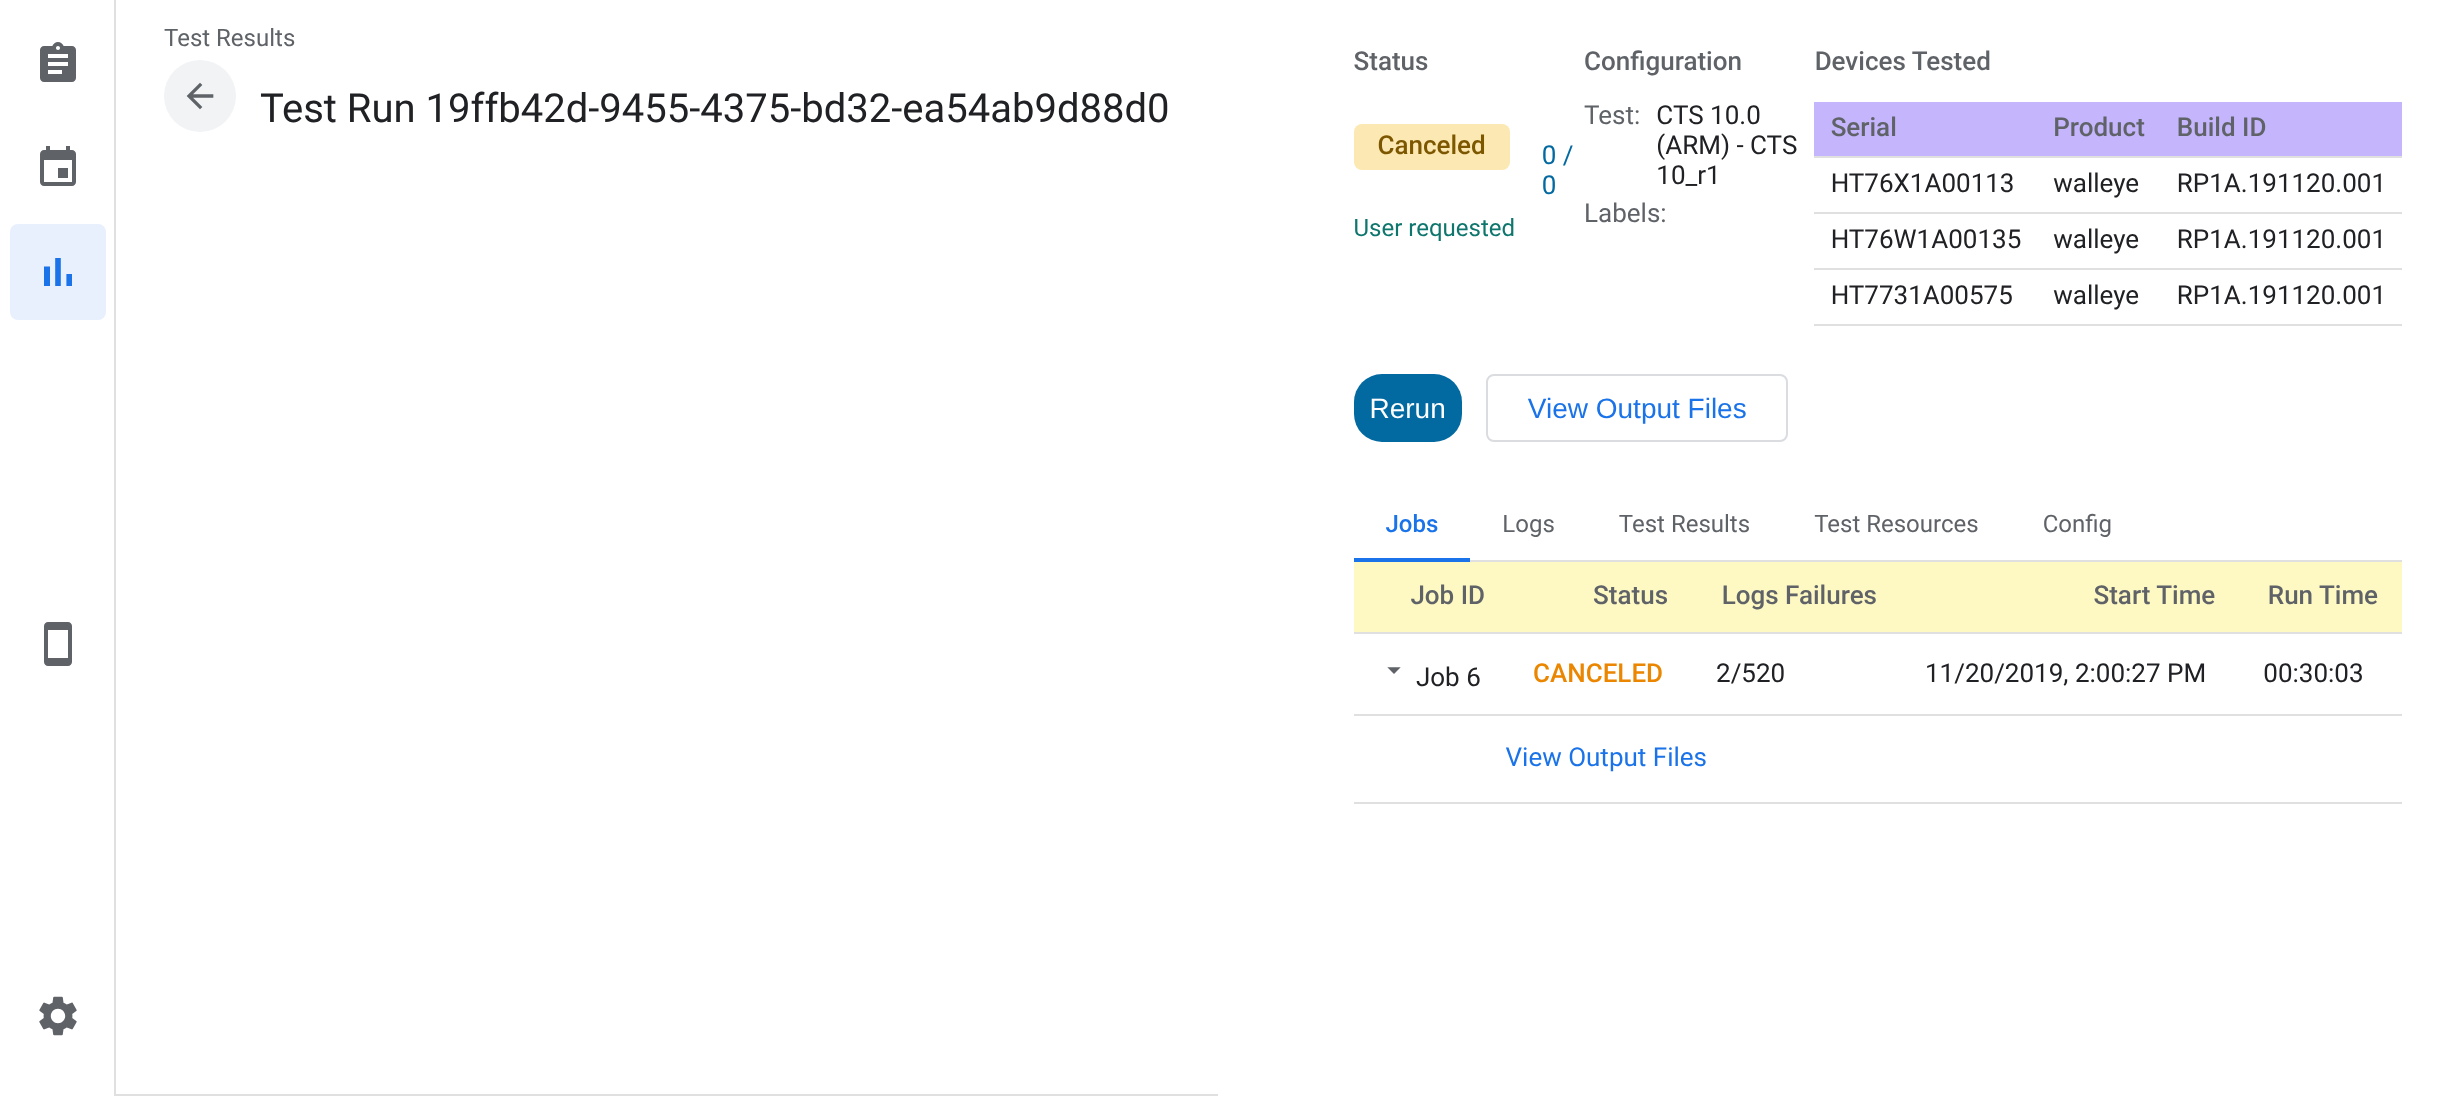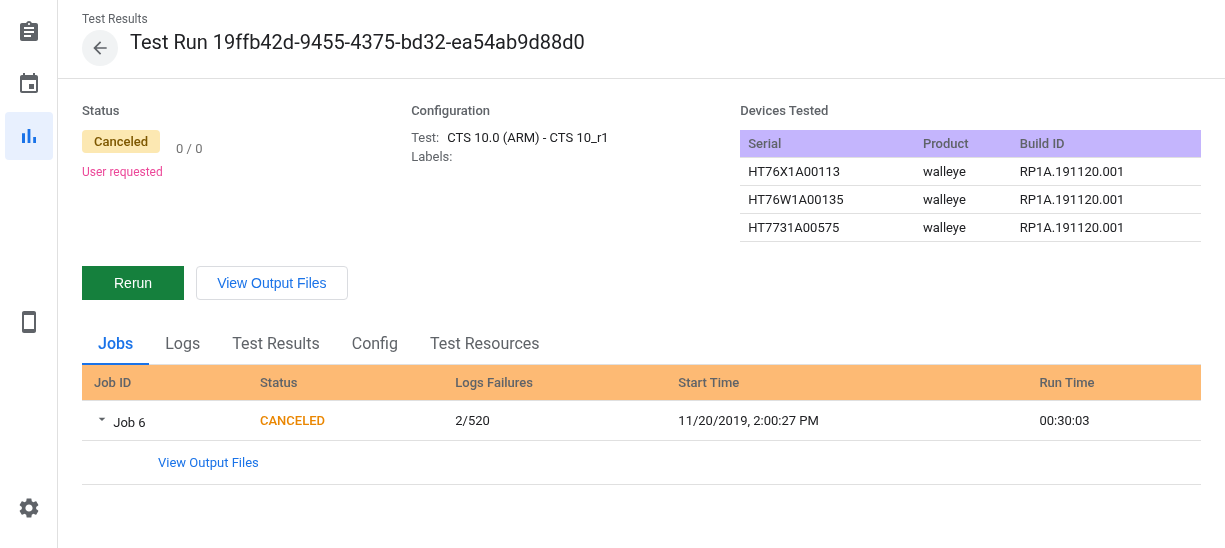--- a/index.html
+++ b/index.html
@@ -26,39 +26,40 @@
       cursor: pointer;
       color: #5f6368;
     }
     .sidebar-item.active { color: #1a73e8; background: #e8f0fe; }
     .sidebar-item svg { width: 24px; height: 24px; fill: currentColor; }
 
     
     .main {
       flex: 1;
       display: flex;
-      flex-direction: column;
+      flex-direction: row;
       overflow: hidden;
+      gap: 44px;
     }
 
     
     .header {
       padding: 12px 24px;
       border-bottom: 1px solid #e0e0e0;
       display: flex;
       flex-direction: column;
     }
     .breadcrumb {
       font-size: 12px;
       color: #5f6368;
       margin-bottom: 4px;
     }
     .title-row {
       display: flex;
-      align-items: flex-start;
+      align-items: flex-end;
       gap: 12px;
     }
     .back-button {
       width: 36px;
       height: 36px;
       border-radius: 50%;
       background: #f1f3f4;
       border: none;
       cursor: pointer;
       display: flex;
@@ -100,26 +101,26 @@
       background: #fce8b2;
       color: #7d5700;
       padding: 4px 12px;
       border-radius: 4px;
       font-size: 13px;
       font-weight: 500;
       margin-bottom: 6px;
     }
     .user-requested {
       font-size: 12px;
-      color: #ec4899;
+      color: #0f766e;
     }
     .progress-text {
       font-size: 13px;
-      color: #737373;
-      margin-top: 8px;
+      color: #0369a1;
+      margin-top: 20px;
     }
 
     .config-label {
       font-size: 13px;
       color: #5f6368;
     }
     .config-value {
       font-size: 13px;
       color: #202124;
     }
@@ -152,25 +153,25 @@
       color: #202124;
     }
 
     
     .actions-row {
       display: flex;
       gap: 12px;
       margin-bottom: 24px;
     }
     .btn-primary {
-      background: #15803d;
+      background: #0369a1;
       color: #fff;
       border: none;
-      padding: 8px 32px;
-      border-radius: 0;
+      padding: 8px 8px;
+      border-radius: 14px;
       font-size: 14px;
       cursor: pointer;
       font-weight: 500;
     }
     .btn-outline {
       background: #fff;
       color: #1a73e8;
       border: 1px solid #dadce0;
       padding: 8px 20px;
       border-radius: 4px;
@@ -180,44 +181,44 @@
     }
 
     
     .tabs {
       display: flex;
       border-bottom: 1px solid #e0e0e0;
       margin-bottom: 0;
     }
     .tab {
       padding: 10px 16px;
-      font-size: 16px;
+      font-size: 12px;
       cursor: pointer;
       color: #5f6368;
       border-bottom: 2px solid transparent;
       margin-bottom: -1px;
     }
     .tab.active {
       color: #1a73e8;
       border-bottom: 2px solid #1a73e8;
       font-weight: 500;
     }
 
     
     .jobs-table {
       width: 100%;
       border-collapse: collapse;
       font-size: 13px;
     }
     .jobs-table th {
-      text-align: left;
+      text-align: right;
       padding: 10px 12px;
       color: #5f6368;
       font-weight: 500;
-      background: #fdba74;
+      background: #fef9c3;
       border-bottom: 1px solid #e0e0e0;
     }
     .jobs-table td {
       padding: 10px 12px;
       border-bottom: 1px solid #e0e0e0;
       color: #202124;
     }
 
     .expand-btn {
       background: none;
@@ -353,22 +354,22 @@
 
     <div class="actions-row">
       <button class="btn-primary">Rerun</button>
       <button class="btn-outline">View Output Files</button>
     </div>
 
     <div class="tabs" id="tabs-bar">
     <div class="tab active">Jobs</div>
         <div class="tab">Logs</div>
         <div class="tab">Test Results</div>
+        <div class="tab">Test Resources</div>
         <div class="tab">Config</div>
-        <div class="tab">Test Resources</div>
       </div>
 
     <table class="jobs-table">
       <thead>
         <tr>
           <th>Job ID</th>
           <th>Status</th>
           <th>Logs Failures</th>
           <th>Start Time</th>
           <th>Run Time</th>

